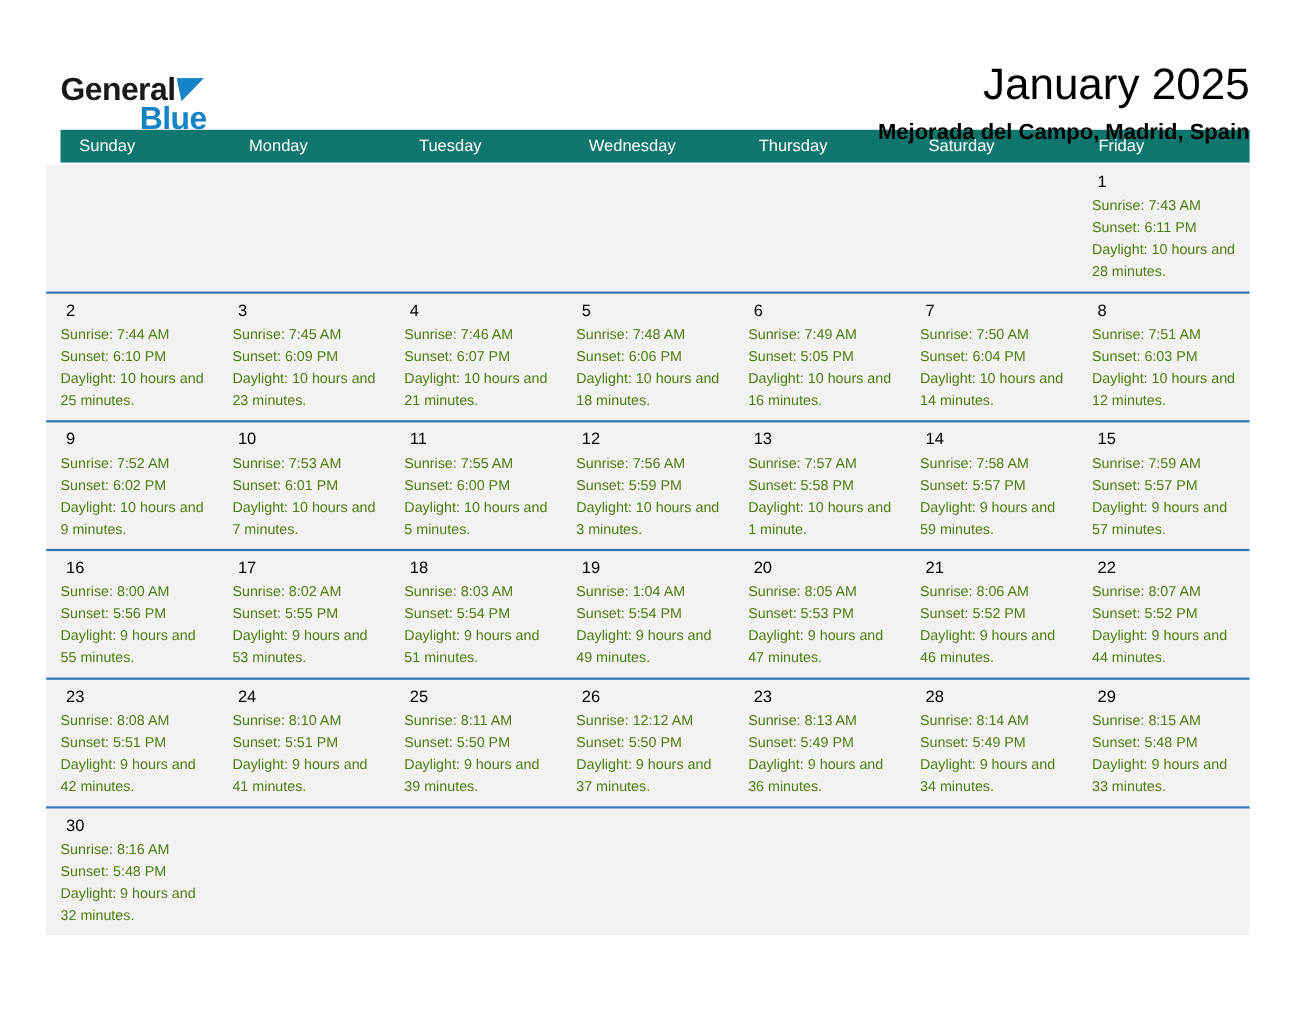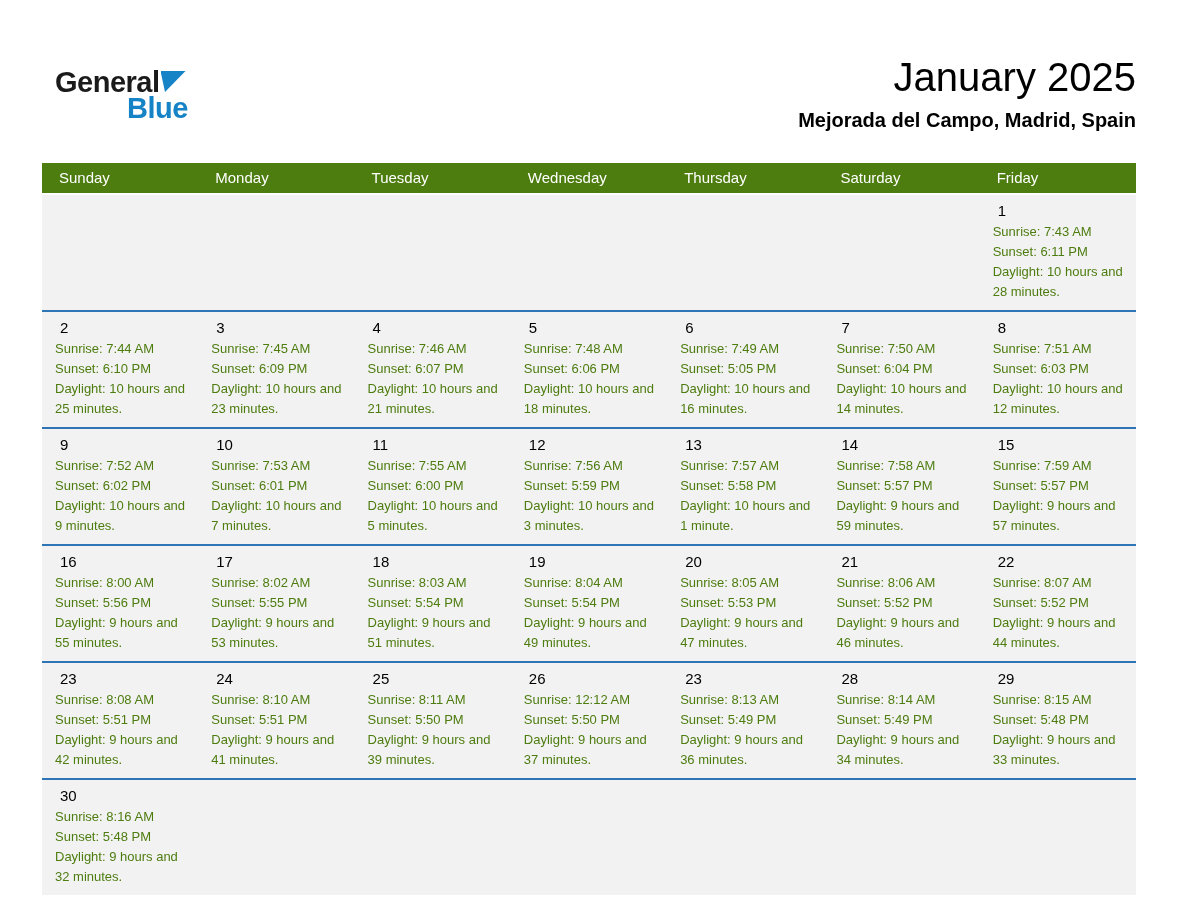--- a/index.html
+++ b/index.html
@@ -6,38 +6,38 @@
   html, body { margin: 0; padding: 0; background: #ffffff; }
   body {
     width: 1188px; height: 918px;
     font-family: "Liberation Sans", sans-serif;
     color: #000;
   }
   .page { position: relative; width: 1188px; height: 918px; overflow: hidden; background: #fff; }
 
   
   .top {
-    height: 163px;
+    height: 118px;
     padding: 54px 52px 0 55px;
     display: flex;
     justify-content: space-between;
     align-items: flex-start;
   }
   .logo { line-height: 1; padding-top: 14px; }
   .logo-top { display: flex; align-items: flex-start; font-weight: bold; font-size: 29px; color: #1a1a1a; letter-spacing: -0.5px; }
   .logo-tri { width: 25px; height: 21px; background: #1583C5; clip-path: polygon(0 0, 100% 0, 18% 100%); margin: 3px 0 0 1px; }
   .logo-bottom { font-weight: bold; font-size: 29px; color: #1583C5; margin: -3px 0 0 72px; letter-spacing: -0.5px; }
 
   .titles { text-align: right; }
   .title { margin: 0; font-size: 40px; font-weight: 400; line-height: 1.15; color: #000; }
   .subtitle { margin: 9px 0 0 0; font-size: 20px; font-weight: bold; color: #000; }
 
   
   .calendar { margin: 0 52px 0 42px; } 
-  .weekday-bar { display: flex; background: #4d7c0f; height: 30px; }
+  .weekday-bar { display: flex; background: #0f766e; height: 30px; margin-left: 13px; }
   .weekday-cell { flex: 1; color: #fff; font-size: 15px; line-height: 30px; padding-left: 17px; overflow: hidden; white-space: nowrap; }
 
   .week-row { display: flex; background: #F2F2F2; border-top: 2px solid #2E75B6; min-height: 109px; }
   .week-row.first { border-top: 2px solid #ffffff; min-height: 106px; }
 
   .day-cell { flex: 1; padding: 5px 10px 8px 13px; overflow: hidden; }
   .day-number { font-size: 15px; margin: 2px 0 3px 5px; }
   .day-info { font-size: 13px; line-height: 1.54; color: #4d7c0f; }
 </style>
 </head>
@@ -222,21 +222,21 @@
             <div class="day-number">18</div>
             <div class="day-info">
               <div>Sunrise: 8:03 AM</div>
               <div>Sunset: 5:54 PM</div>
               <div>Daylight: 9 hours and 51 minutes.</div>
             </div>
           </div>
           <div class="day-cell">
             <div class="day-number">19</div>
             <div class="day-info">
-              <div>Sunrise: 8:04 AM</div>
+              <div>Sunrise: 1:04 AM</div>
               <div>Sunset: 5:54 PM</div>
               <div>Daylight: 9 hours and 49 minutes.</div>
             </div>
           </div>
           <div class="day-cell">
             <div class="day-number">20</div>
             <div class="day-info">
               <div>Sunrise: 8:05 AM</div>
               <div>Sunset: 5:53 PM</div>
               <div>Daylight: 9 hours and 47 minutes.</div>

